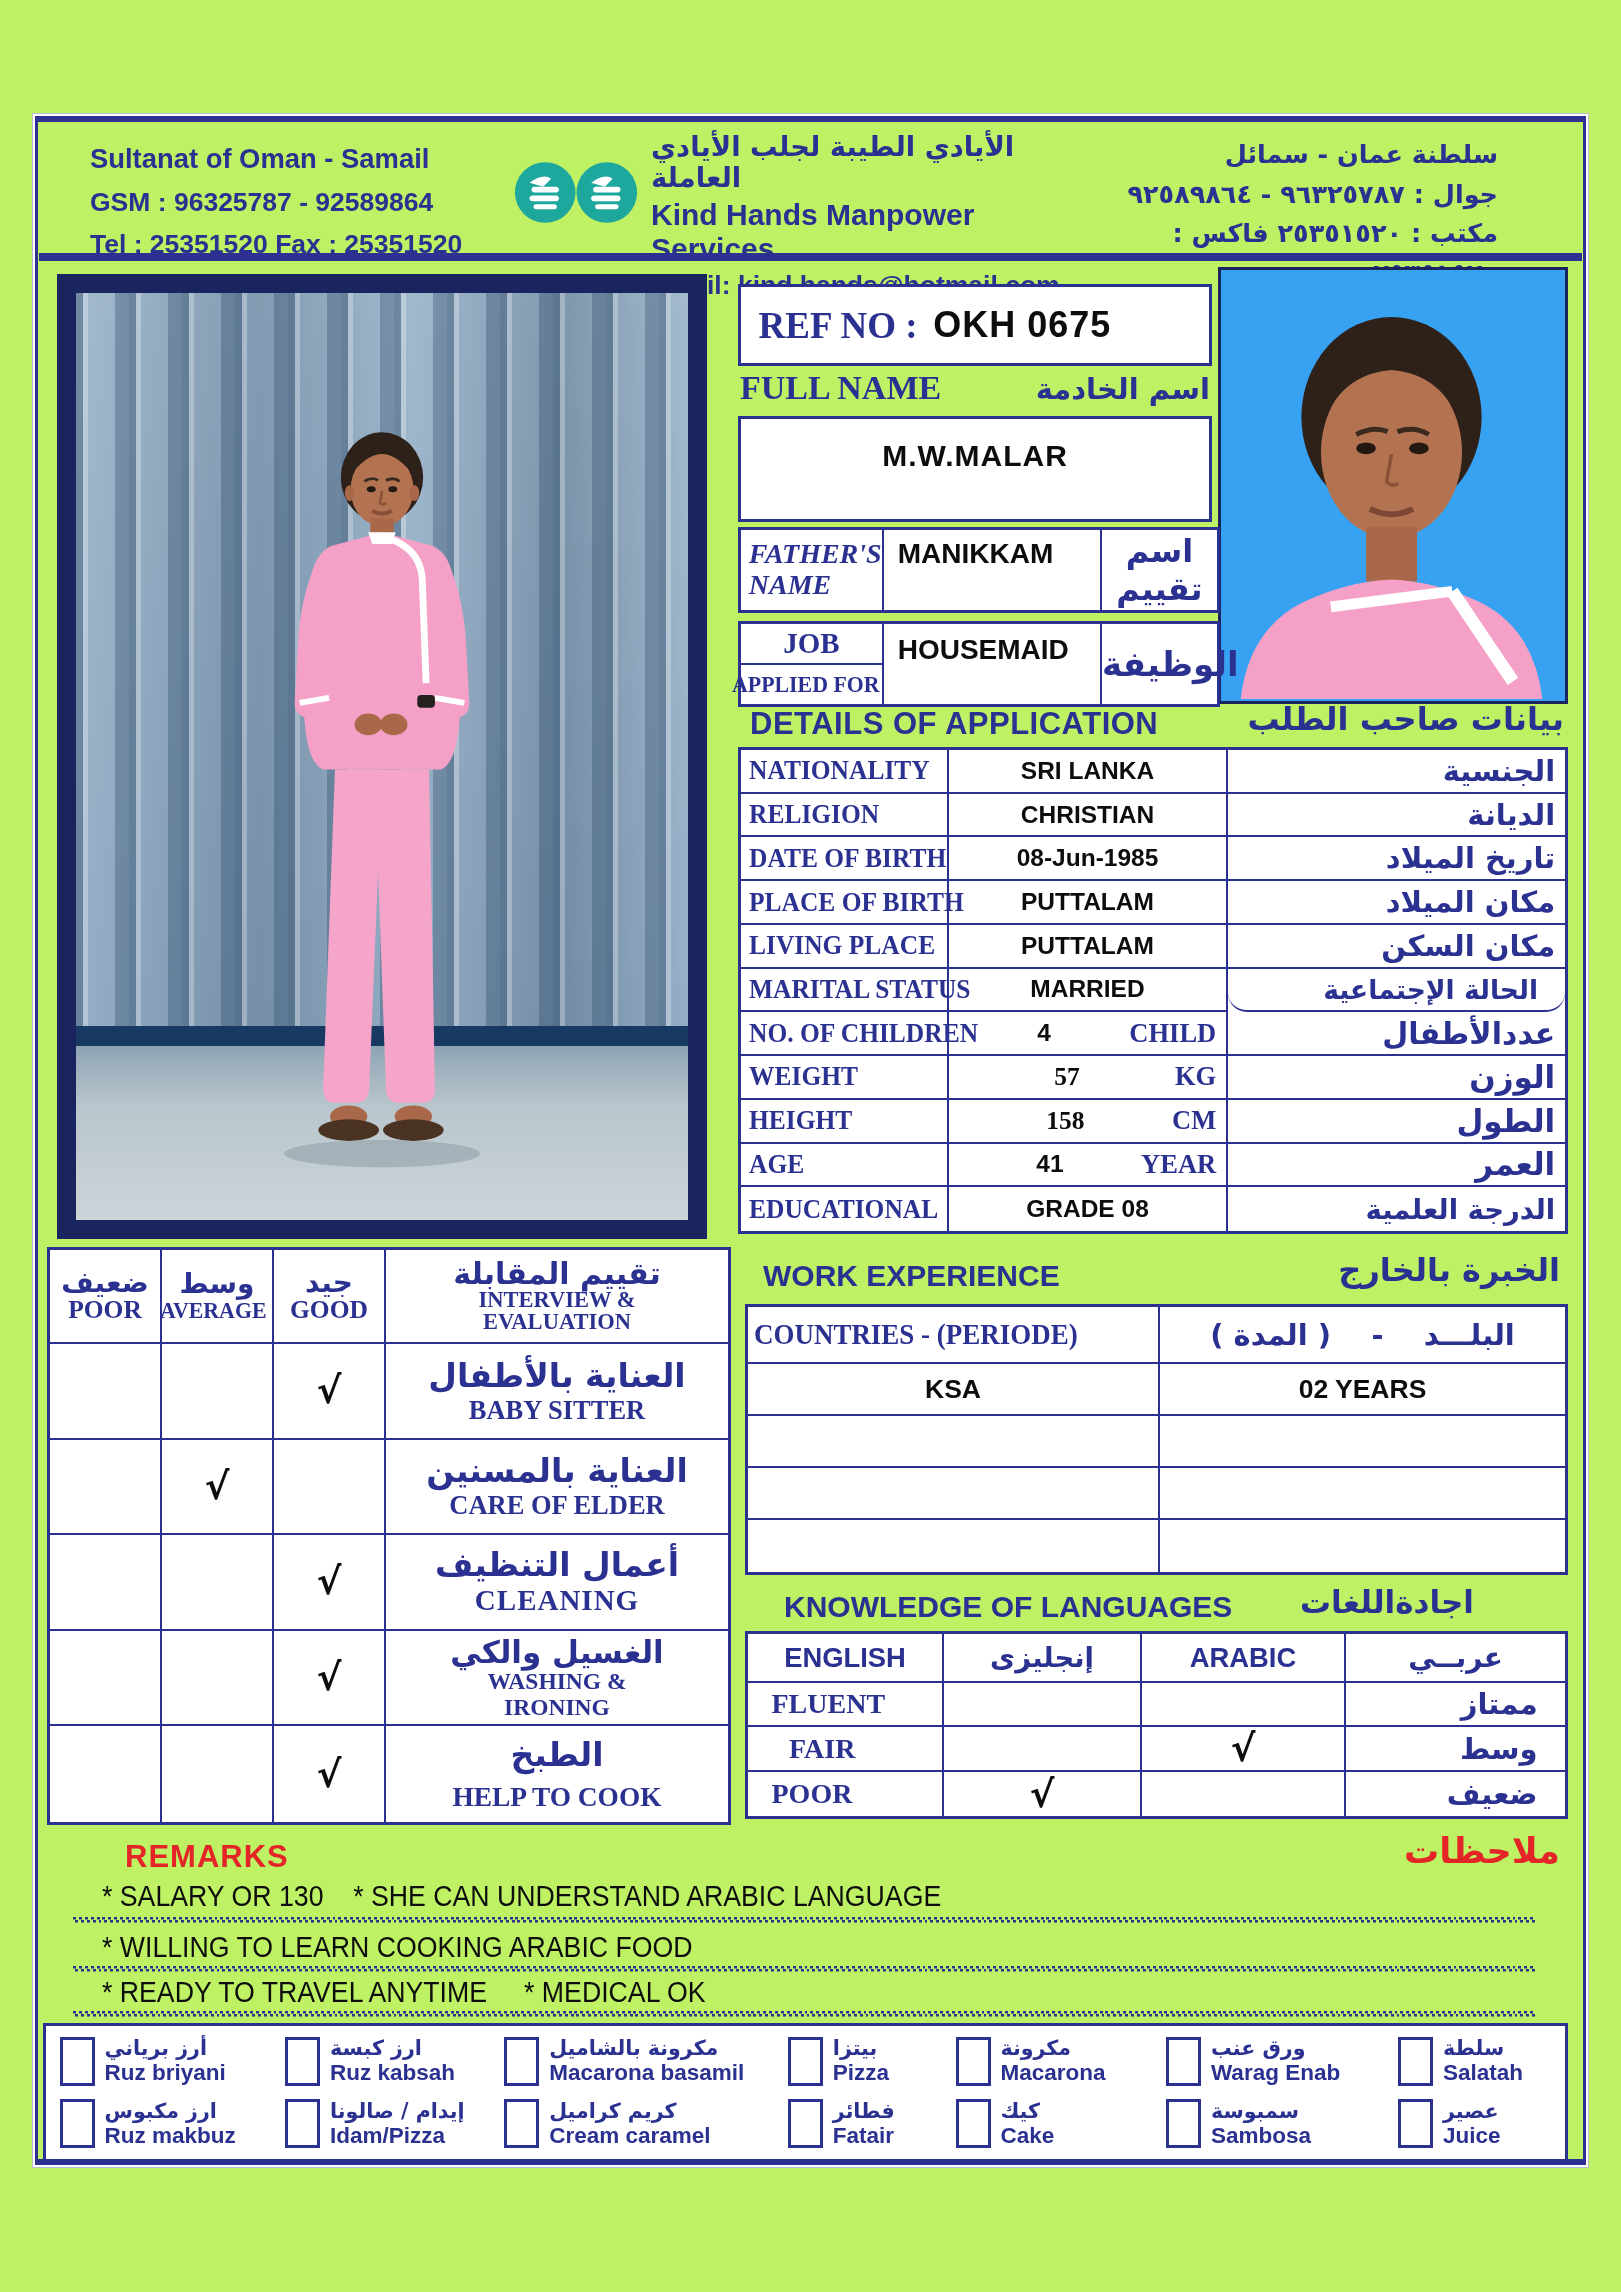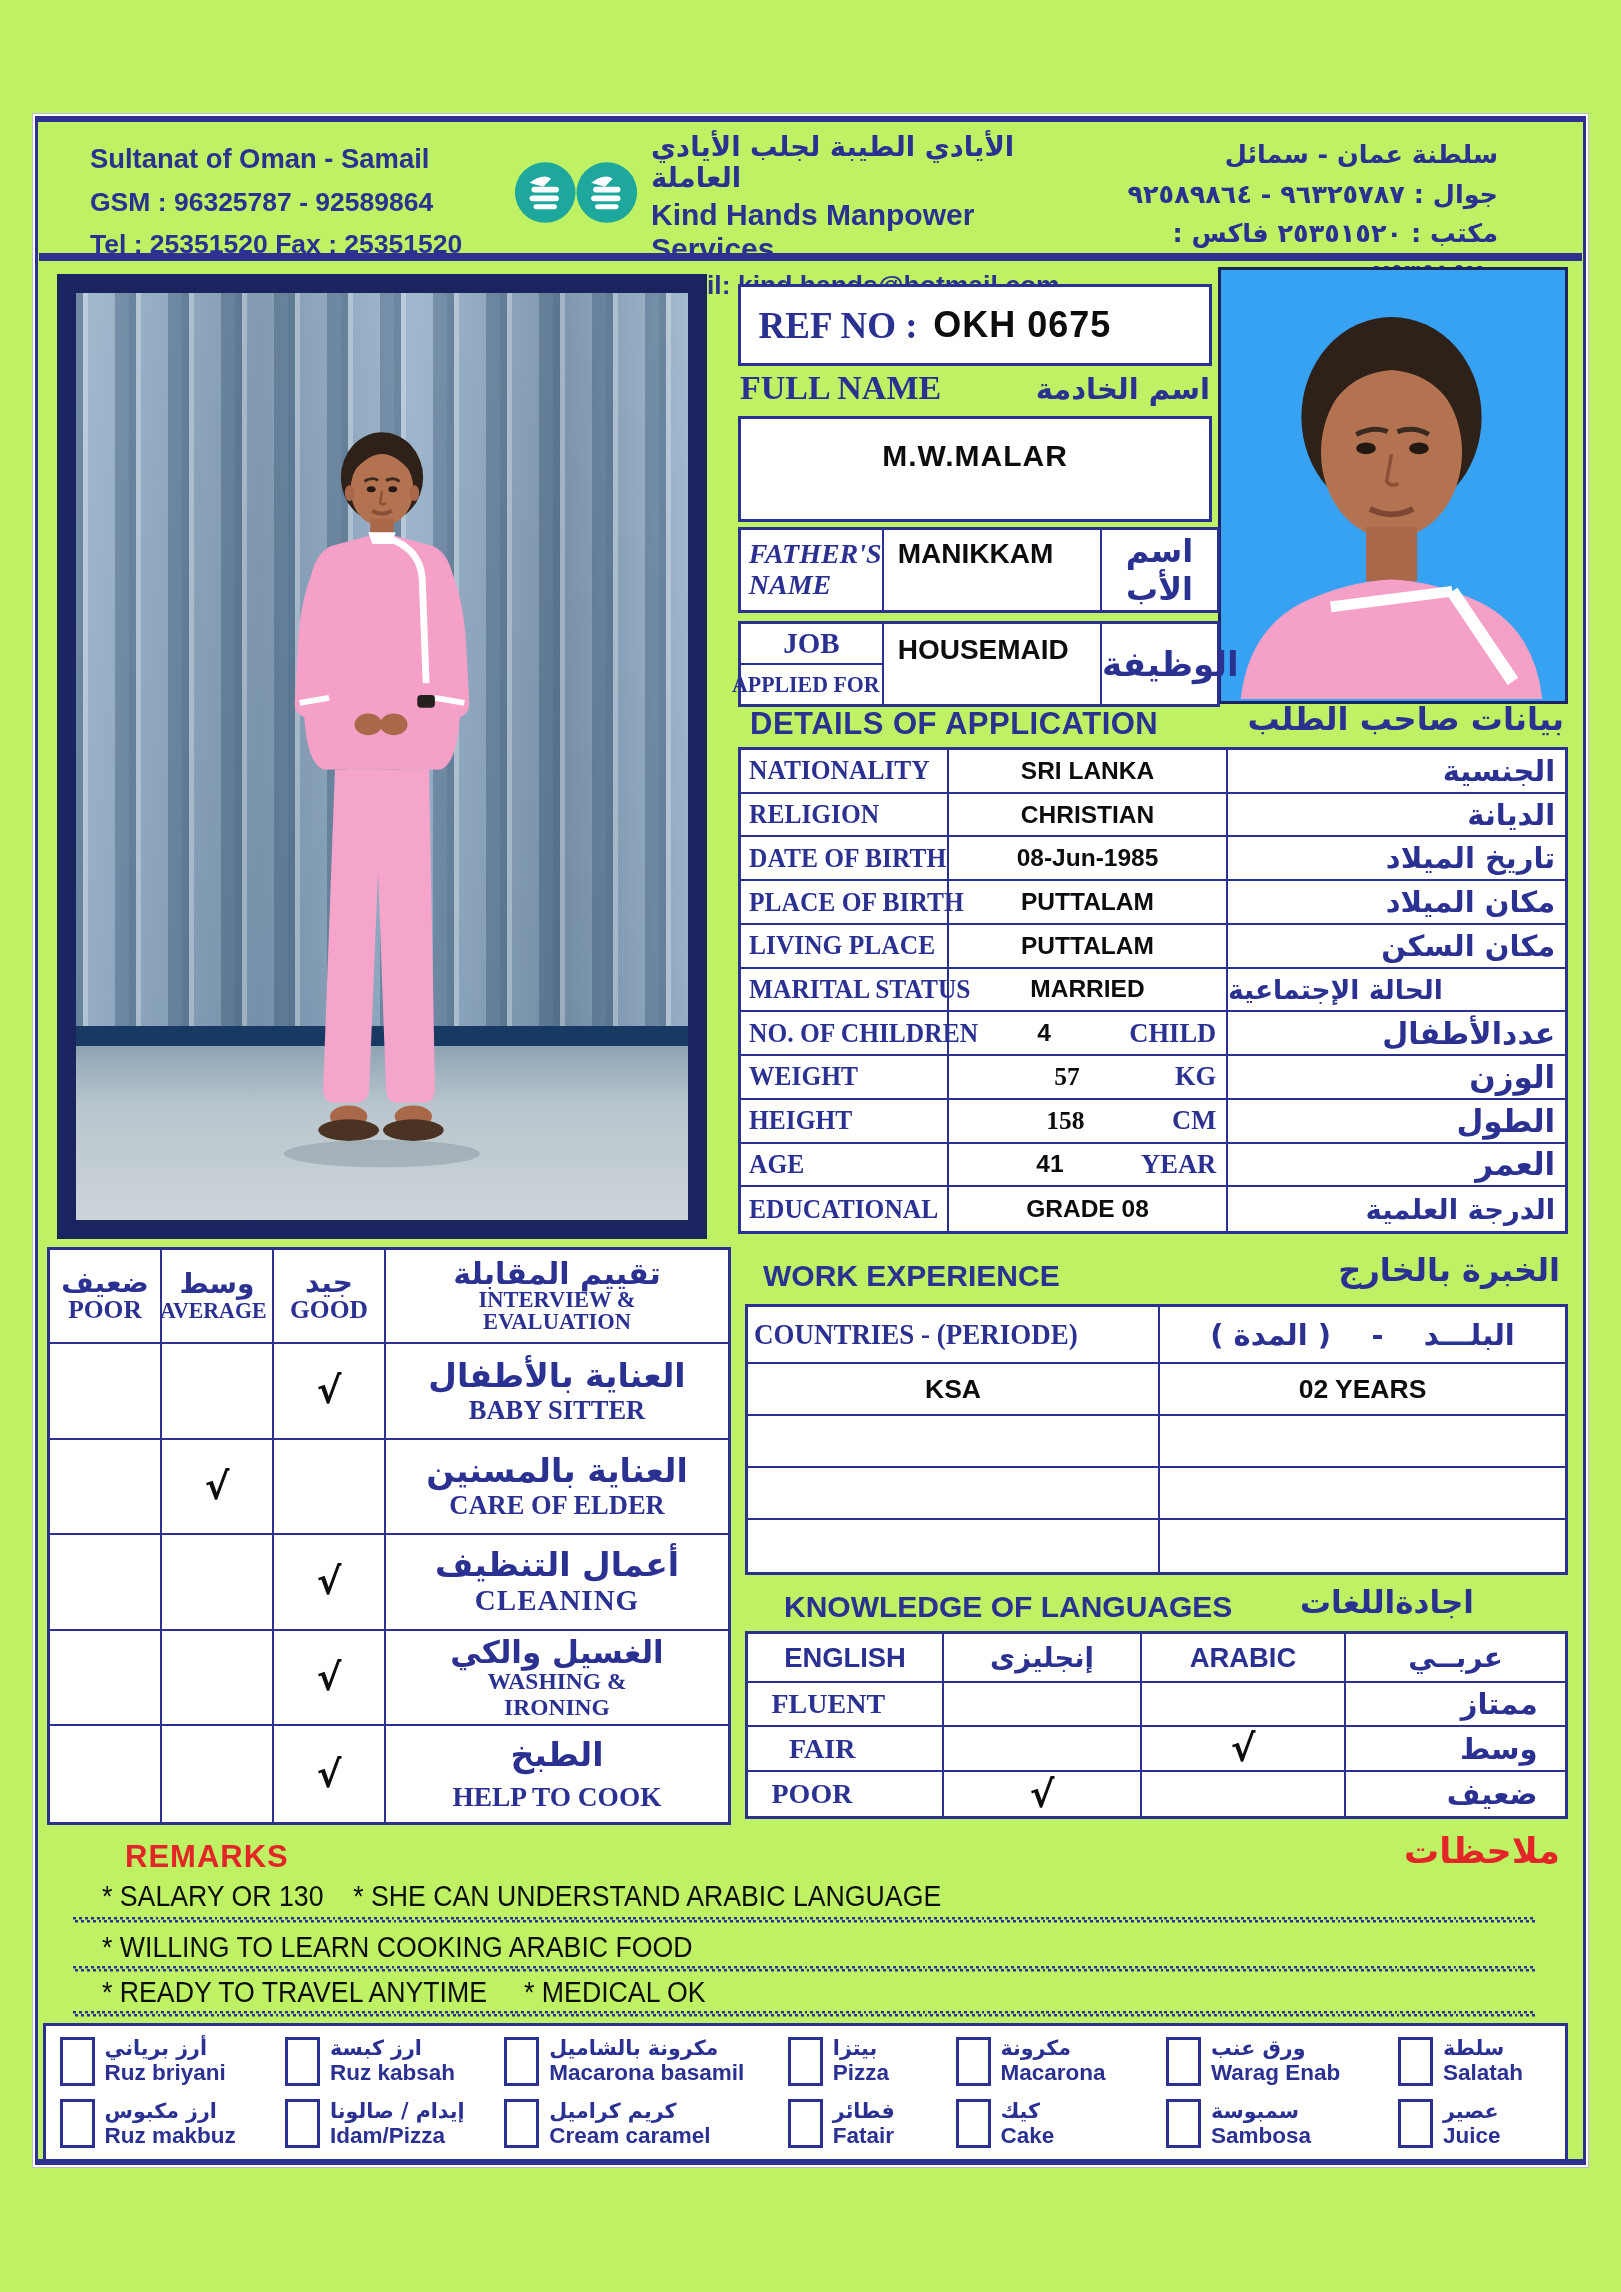--- a/index.html
+++ b/index.html
@@ -166,21 +166,21 @@
     <div class="cell br" style="padding-left:7.8px;">
       <div class="serif b navy" style="font-size:28px;line-height:1.1;font-style:italic;">
         <div>FATHER'S</div>
         <div>NAME</div>
       </div>
     </div>
     <div class="cell br" style="padding-left:13.7px;align-items:flex-start;padding-top:7.8px;">
       <span class="sans b blk" style="font-size:28px;">MANIKKAM</span>
     </div>
     <div class="cell ctr">
-      <span class="ar b navy" style="font-size:32px;">اسم الأب</span>
+      <span class="ar b navy" style="font-size:32px;">اسم تقييم</span>
     </div>
   </div>
 
   <div class="abs tbl" style="left:738px;top:621px;width:482px;height:86px;grid-template-columns:143px 218px 1fr;">
     <div class="br" style="display:flex;flex-direction:column;">
       <div class="cell ctr" style="flex:1;border-bottom:2.9px solid #2b3191;">
         <span class="serif b navy" style="font-size:29px;">JOB</span>
       </div>
       <div class="cell ctr" style="flex:1;">
         <span class="serif b navy cond" style="font-size:23.5px;">APPLIED FOR</span>
@@ -254,21 +254,21 @@
         <span class="ar b navy" style="font-size:29px;">مكان السكن</span>
       </div>
 
     <div class="cell br bb" style="padding-left:7.8px;">
         <span class="serif b navy cond" style="font-size:27.4px;">MARITAL STATUS</span>
       </div>
     <div class="cell br bb" style="padding:0 9.8px;">
         <span style="flex:1;text-align:center;" class="sans b blk"><span style="font-size:24.5px;">MARRIED</span></span>
         <span class="serif b navy" style="font-size:26.5px;"></span>
       </div>
-    <div class="cell bb" style="padding-right:15px;">
+    <div class="cell bb" style="justify-content:flex-end;padding-right:27px;border-radius:19px;">
         <span class="ar b navy" style="font-size:26.5px;">الحالة الإجتماعية</span>
       </div>
 
     <div class="cell br bb" style="padding-left:7.8px;">
         <span class="serif b navy cond" style="font-size:27.4px;">NO. OF CHILDREN</span>
       </div>
     <div class="cell br bb" style="padding:0 9.8px;">
         <span style="flex:1;text-align:center;" class="sans b blk"><span style="font-size:24.5px;">4</span></span>
         <span class="serif b navy" style="font-size:26.5px;">CHILD</span>
       </div>

